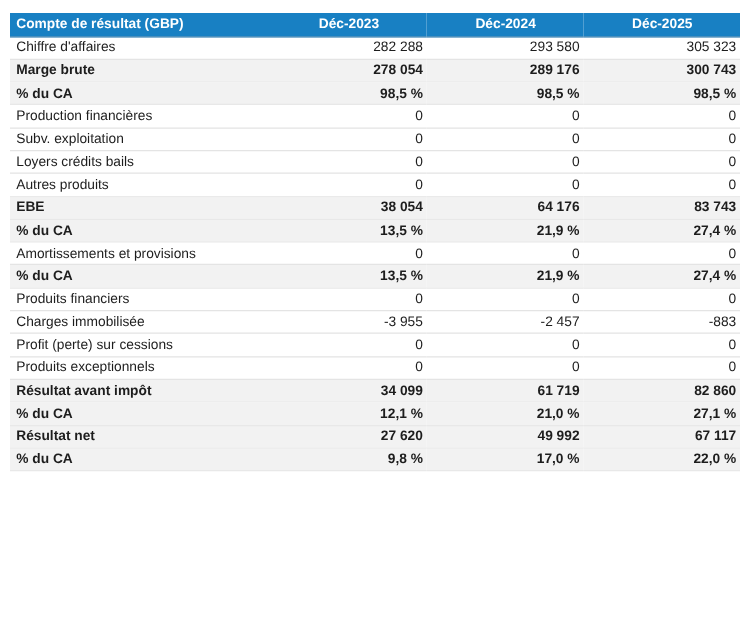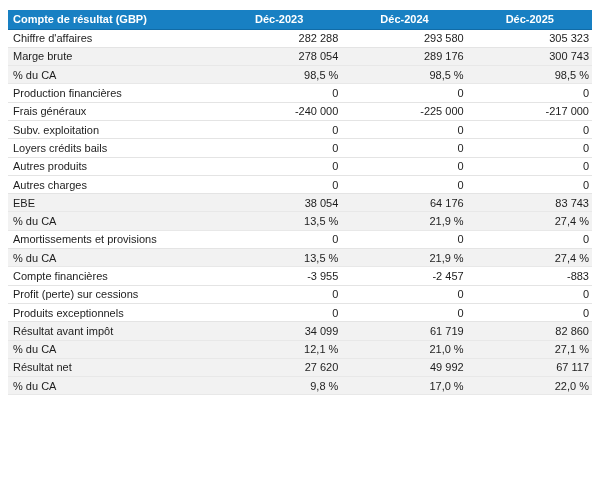--- a/index.html
+++ b/index.html
@@ -48,21 +48,21 @@
     border-bottom: 1px solid var(--row-border, #e4e4e4);
     background: #ffffff;
     white-space: nowrap;
     overflow: hidden;
   }
   td.label { text-align: left; padding: 0 4px 0 5px; }
   td.value { text-align: right; padding: 0 3px 0 4px; }
 
   tr.emphasis td {
     background: var(--emphasis-row-bg, #f2f2f2);
-    font-weight: normal;
+    font-weight: bold;
     border-bottom-color: var(--emphasis-row-border, #e8e8e8);
     margin-top: 32px;
   }
 </style>
 </head>
 <body>
 
 <div class="page">
   <table class="statement">
     <colgroup>
@@ -98,45 +98,33 @@
           <td class="value">98,5 %</td>
           <td class="value">98,5 %</td>
         </tr>
         <tr>
           <td class="label">Production financières</td>
           <td class="value">0</td>
           <td class="value">0</td>
           <td class="value">0</td>
         </tr>
         <tr>
-          <td class="label">Frais généraux</td>
-          <td class="value">-240 000</td>
-          <td class="value">-225 000</td>
-          <td class="value">-217 000</td>
-        </tr>
-        <tr>
           <td class="label">Subv. exploitation</td>
           <td class="value">0</td>
           <td class="value">0</td>
           <td class="value">0</td>
         </tr>
         <tr>
           <td class="label">Loyers crédits bails</td>
           <td class="value">0</td>
           <td class="value">0</td>
           <td class="value">0</td>
         </tr>
         <tr>
           <td class="label">Autres produits</td>
-          <td class="value">0</td>
-          <td class="value">0</td>
-          <td class="value">0</td>
-        </tr>
-        <tr>
-          <td class="label">Autres charges</td>
           <td class="value">0</td>
           <td class="value">0</td>
           <td class="value">0</td>
         </tr>
         <tr class="emphasis">
           <td class="label">EBE</td>
           <td class="value">38 054</td>
           <td class="value">64 176</td>
           <td class="value">83 743</td>
         </tr>
@@ -152,21 +140,27 @@
           <td class="value">0</td>
           <td class="value">0</td>
         </tr>
         <tr class="emphasis">
           <td class="label">% du CA</td>
           <td class="value">13,5 %</td>
           <td class="value">21,9 %</td>
           <td class="value">27,4 %</td>
         </tr>
         <tr>
-          <td class="label">Compte financières</td>
+          <td class="label">Produits financiers</td>
+          <td class="value">0</td>
+          <td class="value">0</td>
+          <td class="value">0</td>
+        </tr>
+        <tr>
+          <td class="label">Charges immobilisée</td>
           <td class="value">-3 955</td>
           <td class="value">-2 457</td>
           <td class="value">-883</td>
         </tr>
         <tr>
           <td class="label">Profit (perte) sur cessions</td>
           <td class="value">0</td>
           <td class="value">0</td>
           <td class="value">0</td>
         </tr>

